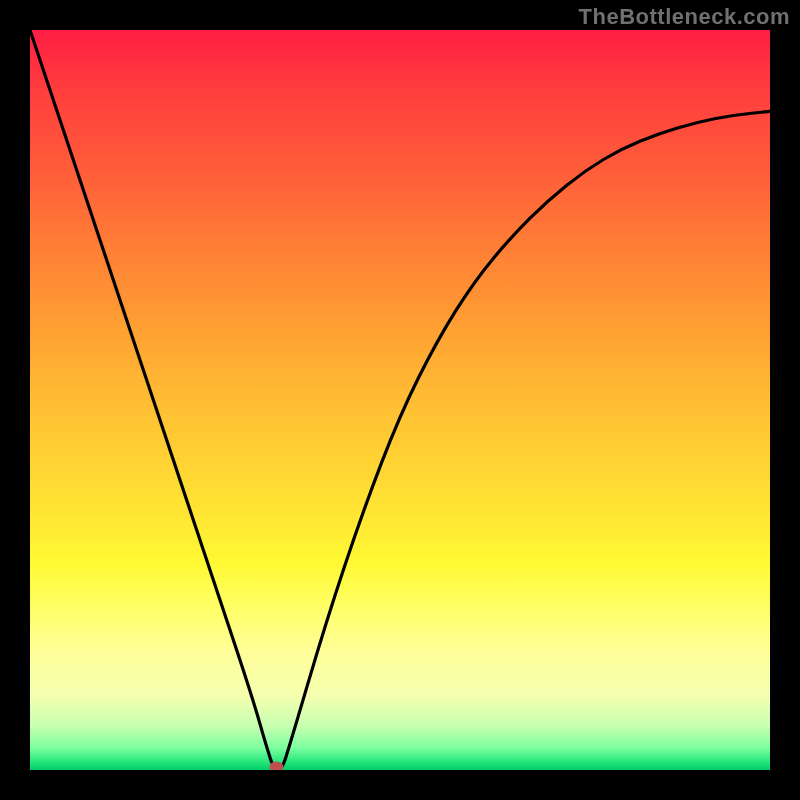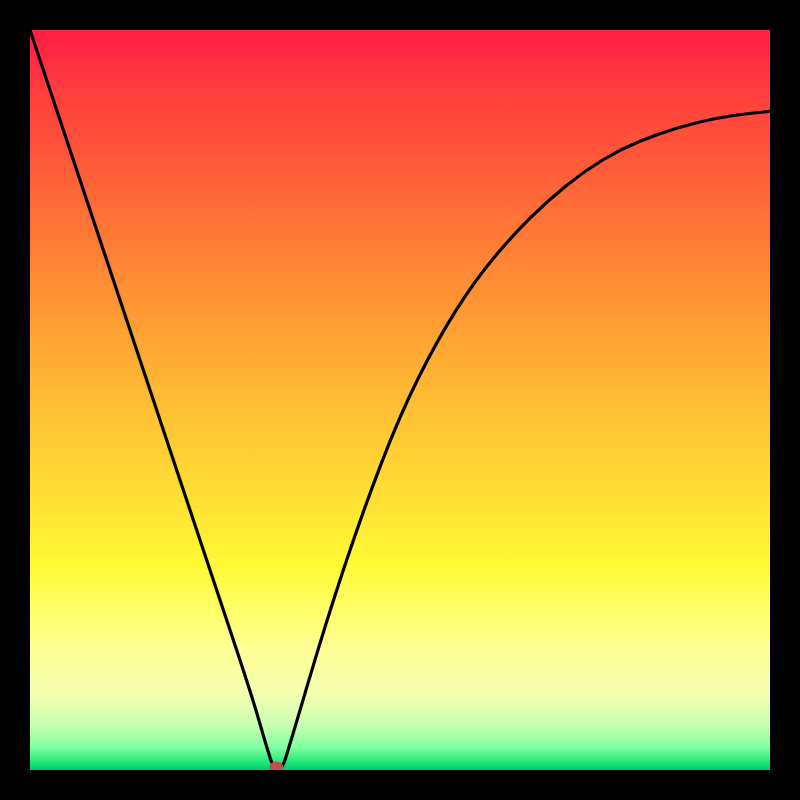--- a/index.html
+++ b/index.html
@@ -73,20 +73,21 @@
   .marker {
     fill: #c05050;
     stroke: none;
   }
 </style>
 </head>
 <body>
 
 <div class="outer">
 
+  <div class="watermark">TheBottleneck.com</div>
 
   <div class="plot-area">
     <div class="gradient-bg"></div>
 
     <svg class="curve" viewBox="0 0 740 740" preserveAspectRatio="none">
 
       <path id="curve-path" d="M 0.00 0.00 Q 0.00 0.00 18.50 55.50 Q 37.00 111.00 55.50 166.50 Q 74.00 222.00 92.50 277.50 Q 111.00 333.00 129.50 388.50 Q 148.00 444.00 166.50 499.50 Q 185.00 555.00 203.50 610.50 Q 222.00 666.00 229.40 691.90 Q 236.80 717.80 240.50 728.90 Q 244.20 740.00 247.90 740.00 Q 251.60 740.00 255.30 728.90 Q 259.00 717.80 277.50 654.90 Q 296.00 592.00 314.50 536.50 Q 333.00 481.00 351.50 432.90 Q 370.00 384.80 388.50 347.80 Q 407.00 310.80 425.50 281.20 Q 444.00 251.60 462.50 229.40 Q 481.00 207.20 499.50 188.70 Q 518.00 170.20 536.50 155.40 Q 555.00 140.60 573.50 129.50 Q 592.00 118.40 610.50 111.00 Q 629.00 103.60 647.50 98.05 Q 666.00 92.50 684.50 88.80 Q 703.00 85.10 721.50 83.25 T 740.00 81.40"></path>
       <ellipse id="min-marker" class="marker" cx="246.42" cy="737.00" rx="7" ry="5.5"></ellipse>
     </svg>
   </div>

